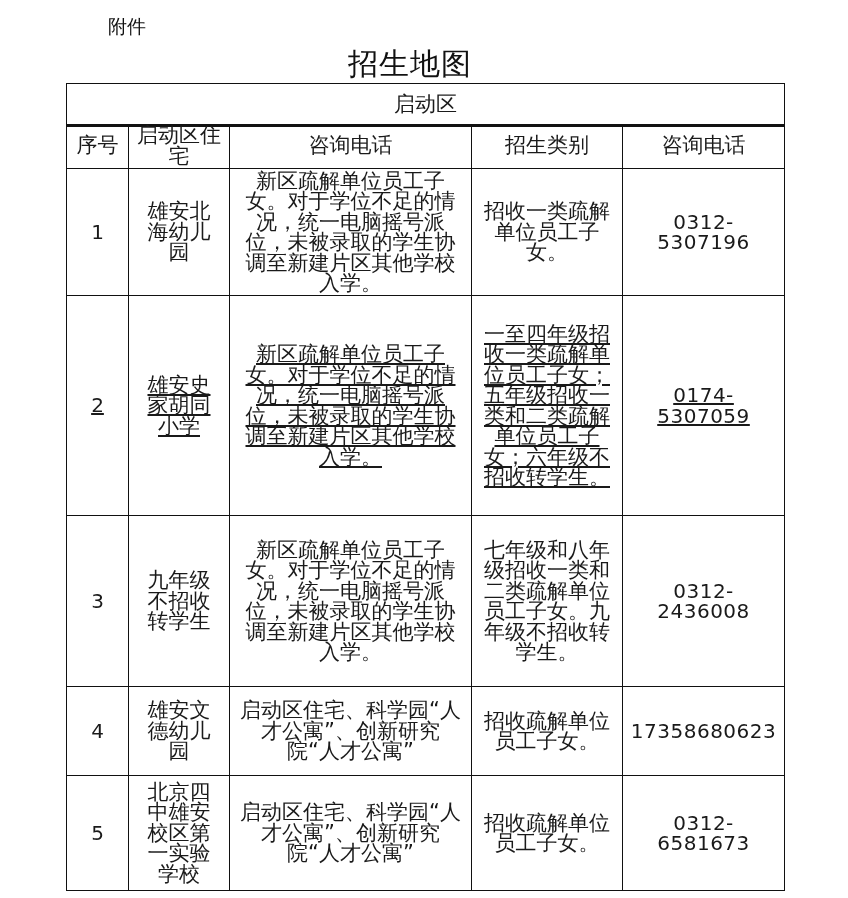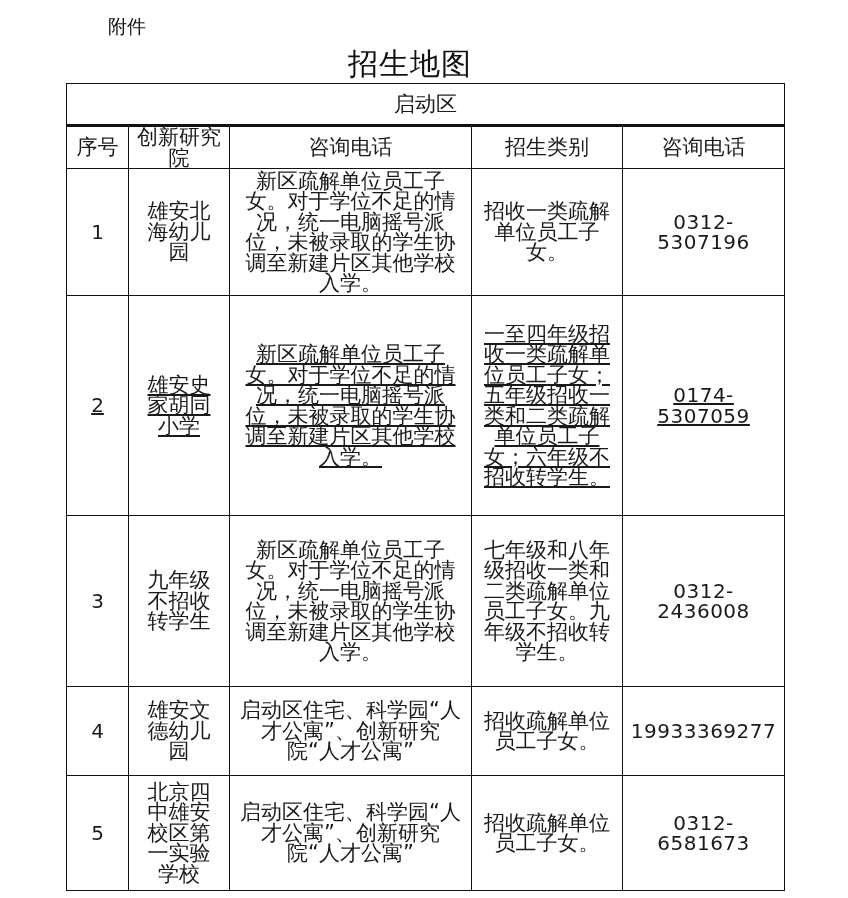--- a/index.html
+++ b/index.html
@@ -54,20 +54,21 @@
       color: #1a1a1a;
     }
     .zone-row td {
       height: 40px;
       border-bottom: 3px solid #111 !important;
       font-size: 18px;
     }
     .head-row th {
       height: 38px;
       font-size: 19px;
+      font-family: Liberation Mono, monospace;
     }
     .row-1 td { height: 126px; }
     .row-2 td { height: 219px; text-decoration: underline; }
     .row-3 td { height: 170px; }
     .row-4 td { height: 88px; }
     .row-5 td { height: 114px; }
     .cell-num {
       font-size: 20px !important;
     }
     .cell-name {
@@ -97,21 +98,21 @@
     <col style="width:242px">
     <col style="width:151px">
     <col style="width:162px">
   </colgroup>
   <tbody>
       <tr class="zone-row">
     <td colspan="5">启动区</td>
   </tr>
   <tr class="head-row">
     <th>序号</th>
-    <th>创新研究院</th>
+    <th>启动区住宅</th>
     <th>咨询电话</th>
     <th>招生类别</th>
     <th>咨询电话</th>
   </tr>
 
   <tr class="row-1">
     <td class="cell-num">1</td>
     <td class="cell-name">雄安北海幼儿园</td>
     <td class="cell-scope">新区疏解单位员工子女。对于学位不足的情况，统一电脑摇号派位，未被录取的学生协调至新建片区其他学校入学。</td>
     <td class="cell-category">招收一类疏解单位员工子女。</td>
@@ -132,21 +133,21 @@
     <td class="cell-scope">新区疏解单位员工子女。对于学位不足的情况，统一电脑摇号派位，未被录取的学生协调至新建片区其他学校入学。</td>
     <td class="cell-category">七年级和八年级招收一类和二类疏解单位员工子女。九年级不招收转学生。</td>
     <td class="cell-phone">0312-2436008</td>
   </tr>
 
   <tr class="row-4">
     <td class="cell-num">4</td>
     <td class="cell-name">雄安文德幼儿园</td>
     <td class="cell-scope">启动区住宅、科学园“人才公寓”、创新研究院“人才公寓”</td>
     <td class="cell-category">招收疏解单位员工子女。</td>
-    <td class="cell-phone">19933369277</td>
+    <td class="cell-phone">17358680623</td>
   </tr>
 
   <tr class="row-5">
     <td class="cell-num">5</td>
     <td class="cell-name">北京四中雄安校区第一实验学校</td>
     <td class="cell-scope">启动区住宅、科学园“人才公寓”、创新研究院“人才公寓”</td>
     <td class="cell-category">招收疏解单位员工子女。</td>
     <td class="cell-phone">0312-6581673</td>
   </tr>
 </tbody>

